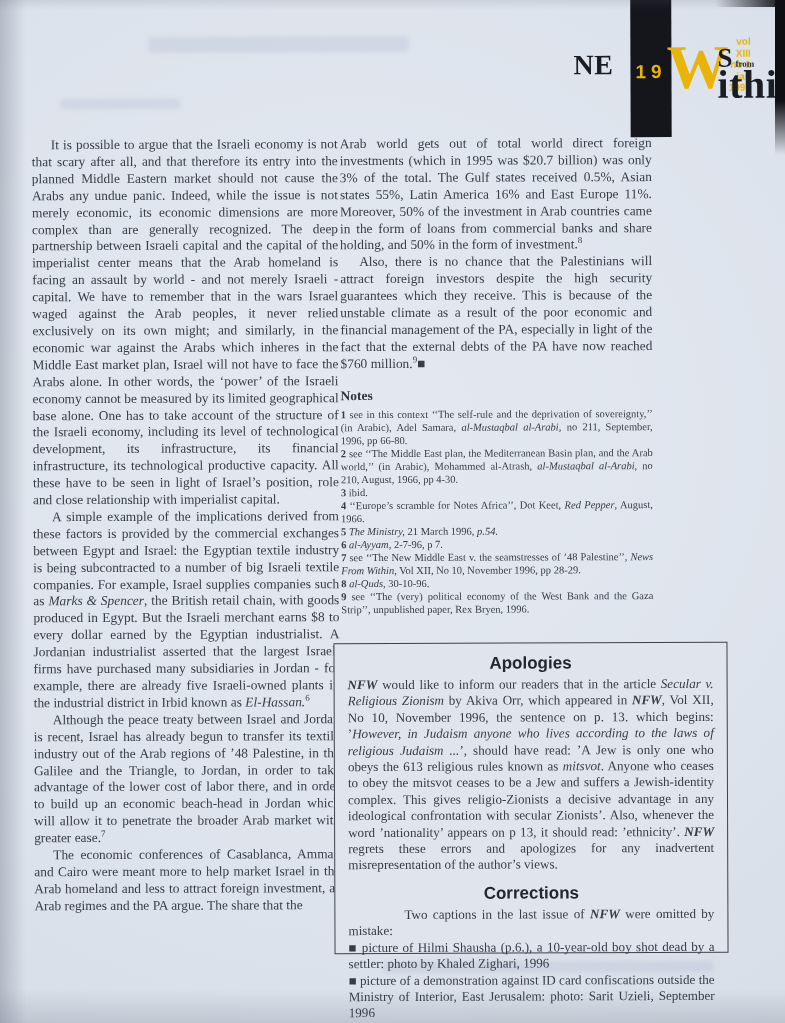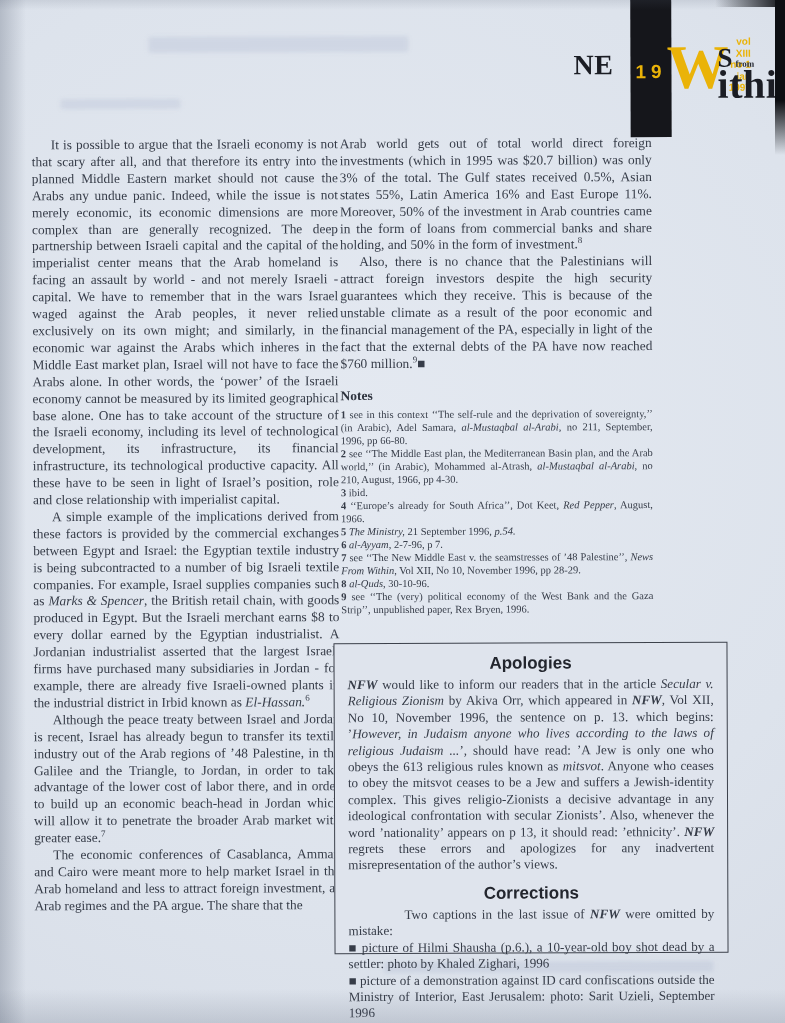--- a/index.html
+++ b/index.html
@@ -107,22 +107,22 @@
     <div class="col-right">
       <div class="body-paras">
           <p class="ni"><span>Arab world gets out of total world direct foreign investments (which in 1995 was $20.7 billion) was only 3% of the total. The Gulf states received 0.5%, Asian states 55%, Latin America 16% and East Europe 11%. Moreover, 50% of the investment in Arab countries came in the form of loans from commercial banks and share holding, and 50% in the form of investment.</span><sup>8</sup></p>
           <p><span>Also, there is no chance that the Palestinians will attract foreign investors despite the high security guarantees which they receive. This is because of the unstable climate as a result of the poor economic and financial management of the PA, especially in light of the fact that the external debts of the PA have now reached $760 million.</span><sup>9</sup><span>■</span></p>
         </div>
       <div class="notes-title">Notes</div>
       <div class="notes">
           <p><span class="bd">1  </span><span>see in this context ‘‘The self-rule and the deprivation of sovereignty,’’ (in Arabic), Adel Samara, </span><span class="it">al-Mustaqbal al-Arabi</span><span>, no 211, September, 1996, pp 66-80.</span></p>
           <p><span class="bd">2  </span><span>see ‘‘The Middle East plan, the Mediterranean Basin plan, and the Arab world,’’ (in Arabic), Mohammed al-Atrash, </span><span class="it">al-Mustaqbal al-Arabi</span><span>, no 210, August, 1966, pp 4-30.</span></p>
           <p><span class="bd">3  </span><span>ibid.</span></p>
-          <p><span class="bd">4  </span><span>‘‘Europe’s already for South Africa’’, Dot Keet, </span><span class="it">Red Pepper</span><span>, August, 1966.</span></p>
-          <p><span class="bd">5 </span><span class="it">The Ministry,</span><span> 21 September 1996,  </span><span class="it">p.54.</span></p>
+          <p><span class="bd">4  </span><span>‘‘Europe’s scramble for Notes Africa’’, Dot Keet, </span><span class="it">Red Pepper</span><span>, August, 1966.</span></p>
+          <p><span class="bd">5 </span><span class="it">The Ministry,</span><span> 21 March 1996,  </span><span class="it">p.54.</span></p>
           <p><span class="bd">6 </span><span class="it">al-Ayyam</span><span>, 2-7-96, p 7.</span></p>
           <p><span class="bd">7  </span><span>see ‘‘The New Middle East v. the seamstresses of ’48 Palestine’’, </span><span class="it">News From Within</span><span>, Vol XII, No 10, November 1996, pp 28-29.</span></p>
           <p><span class="bd">8 </span><span class="it">al-Quds</span><span>, 30-10-96.</span></p>
           <p><span class="bd">9  </span><span>see ‘‘The (very) political economy of the West Bank and the Gaza Strip’’,  unpublished paper, Rex Bryen, 1996.</span></p>
         </div>
     </div>
 
     <div class="box">
       <div class="box-title">Apologies</div>
       <div class="body-paras">

